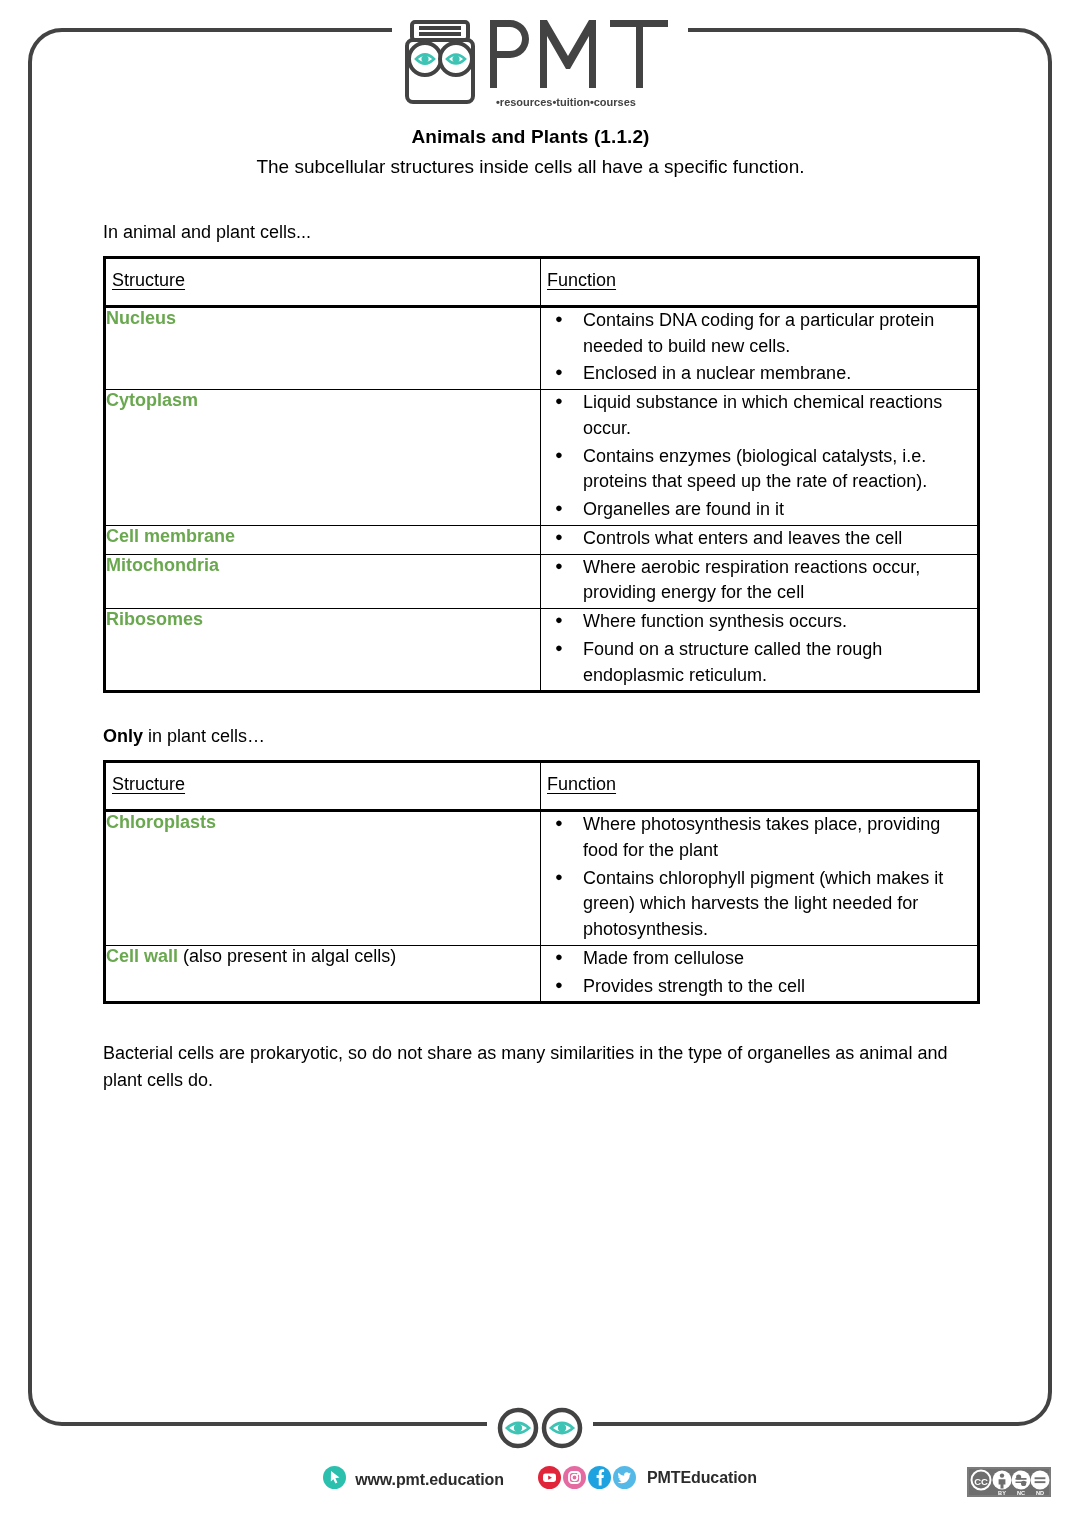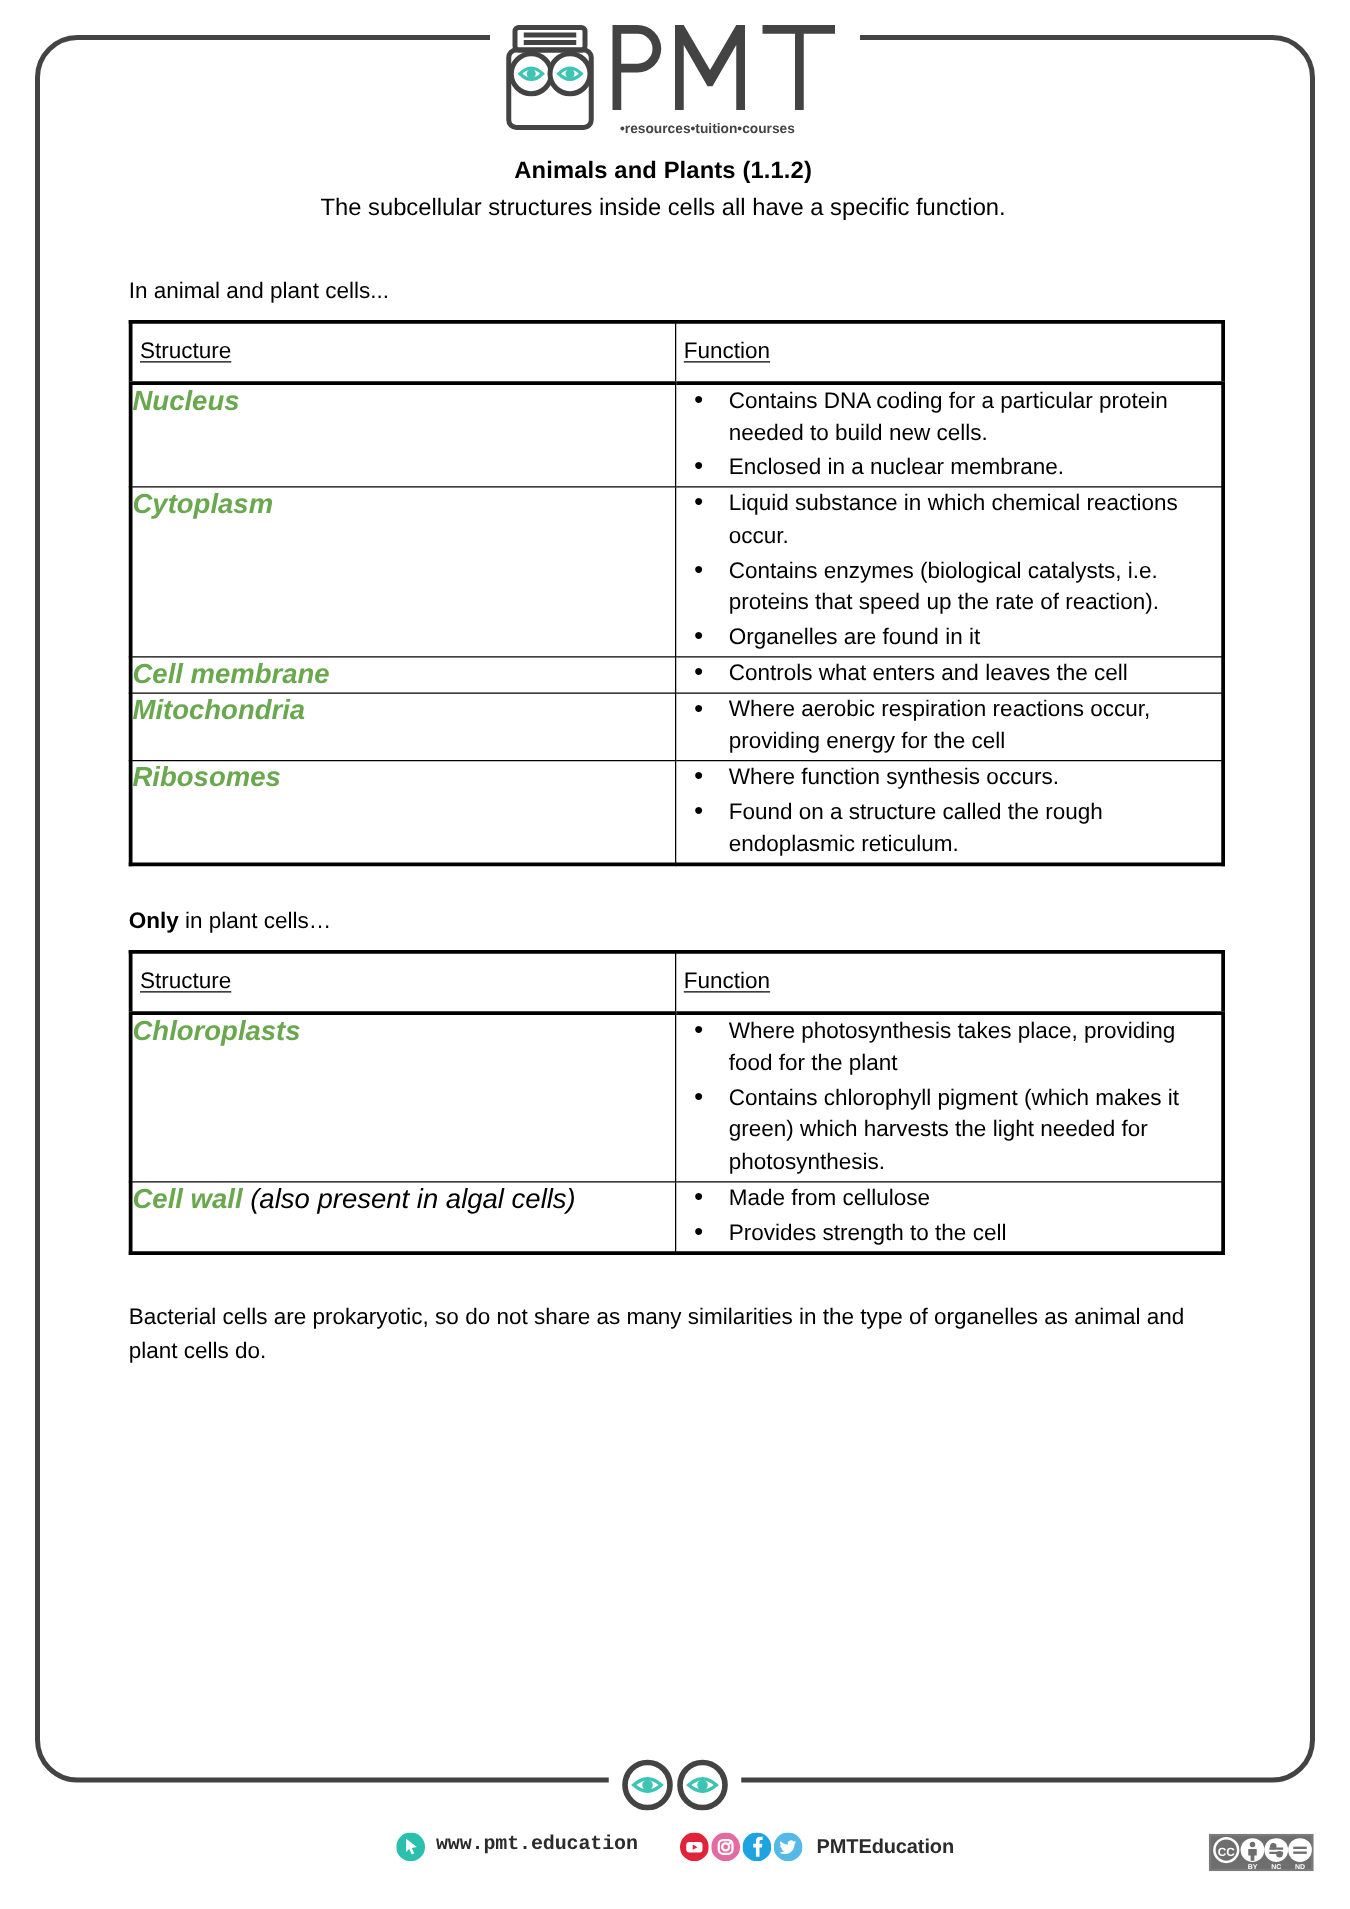--- a/index.html
+++ b/index.html
@@ -108,22 +108,21 @@
     font-size: 18px;
     height: 45px;
   }
   .col-head-label {
     text-decoration: underline;
     text-underline-offset: 3px;
   }
 
   td.structure-cell {
     padding: 11px 10px 12px 10px;
-    font-size: 22px;
-    font-style: italic;
+    font-size: 18px;
   }
   .structure-name {
     color: #6aa84f;
     font-weight: bold;
   }
   .structure-note {
     color: #000000;
     font-weight: normal;
   }
 
@@ -171,23 +170,22 @@
     position: absolute;
     left: 0; right: 0;
     top: 1466px;
     display: flex;
     justify-content: center;
     align-items: center;
     gap: 0px;
   }
   .footer-item {
     display: flex;
-    align-items: flex-start;
+    align-items: flex-end;
     gap: 9px;
-    font-family: Liberation Mono, monospace;
   }
   .footer-text {
     font-size: 16px;
     font-weight: bold;
     color: #2b2b2b;
     letter-spacing: -0.1px;
   }
   .social-row {
     display: flex;
     align-items: center;

